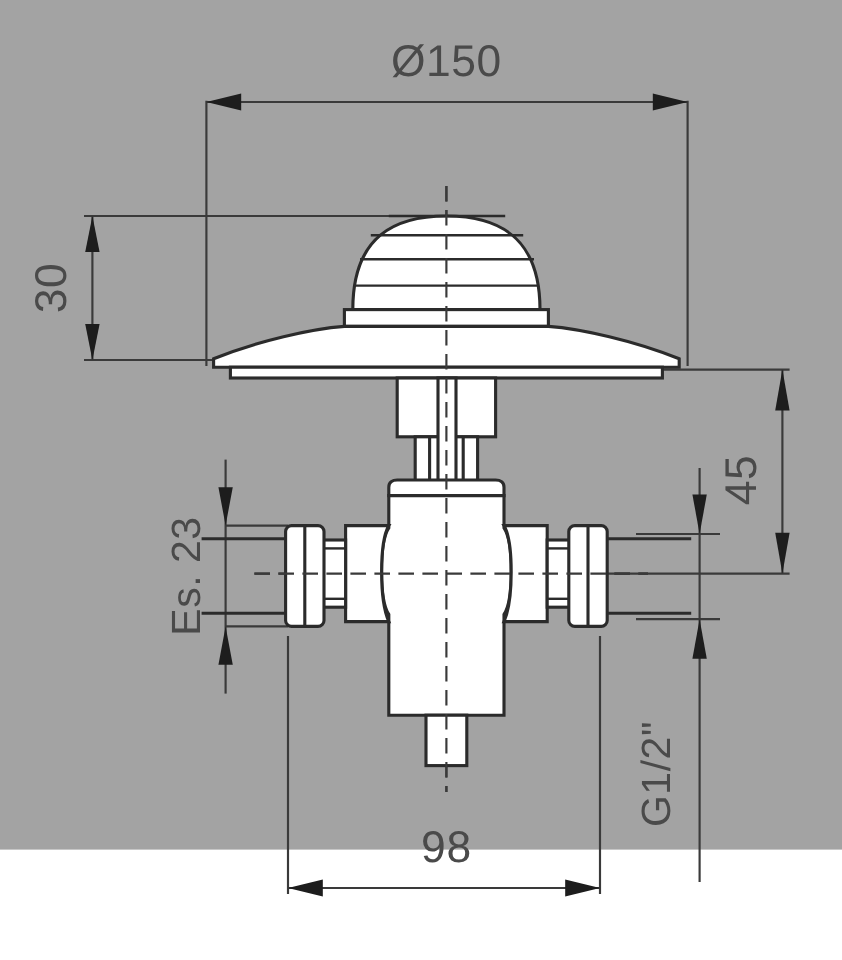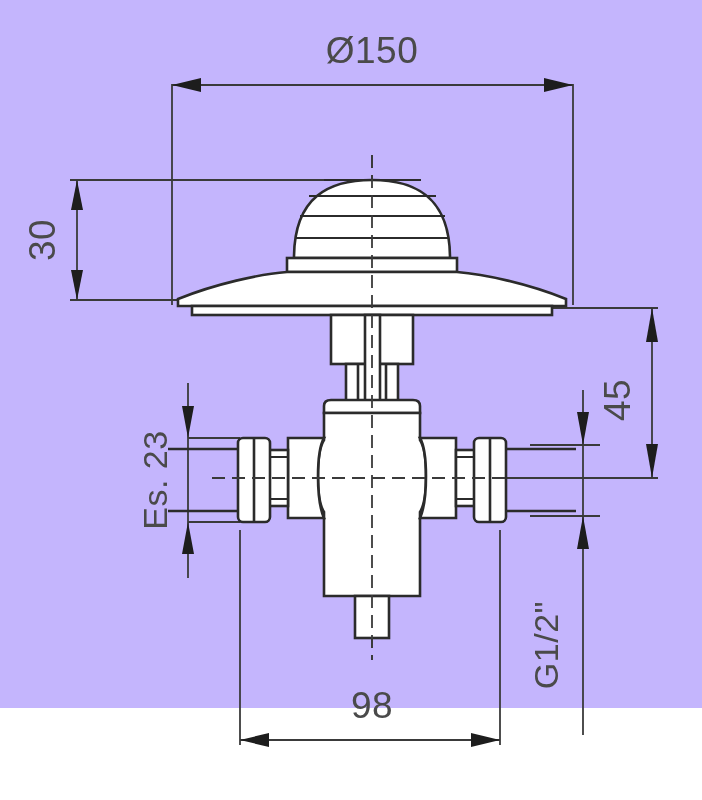--- a/index.html
+++ b/index.html
@@ -10,21 +10,21 @@
   body {
     width: 702px;
     height: 800px;
     font-family: "Liberation Sans", sans-serif;
     overflow: hidden;
   }
   #drawing-root {
     position: relative;
     width: 702px;
     height: 708px;
-    background: #c4b5fd;
+    background: #a3a3a3;
   }
   svg#tech-drawing {
     display: block;
     width: 702px;
     height: 800px;
   }
   .obj-line {
     fill: none;
     stroke: #2b2b2b;
     stroke-width: 2.6;

